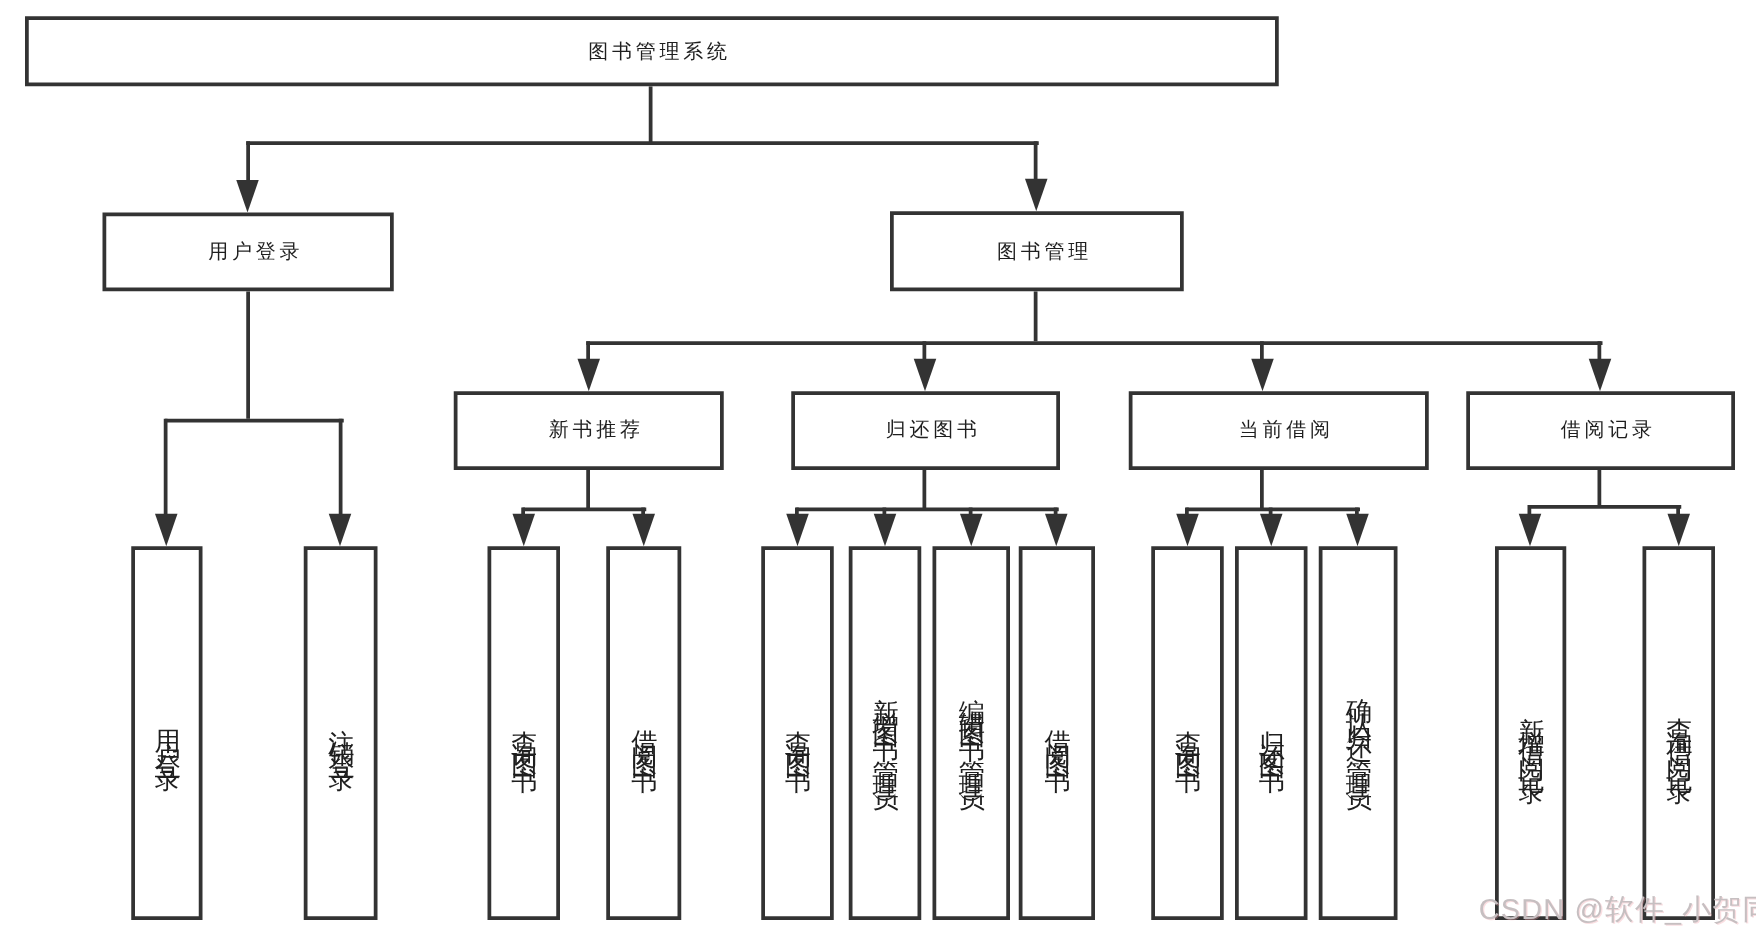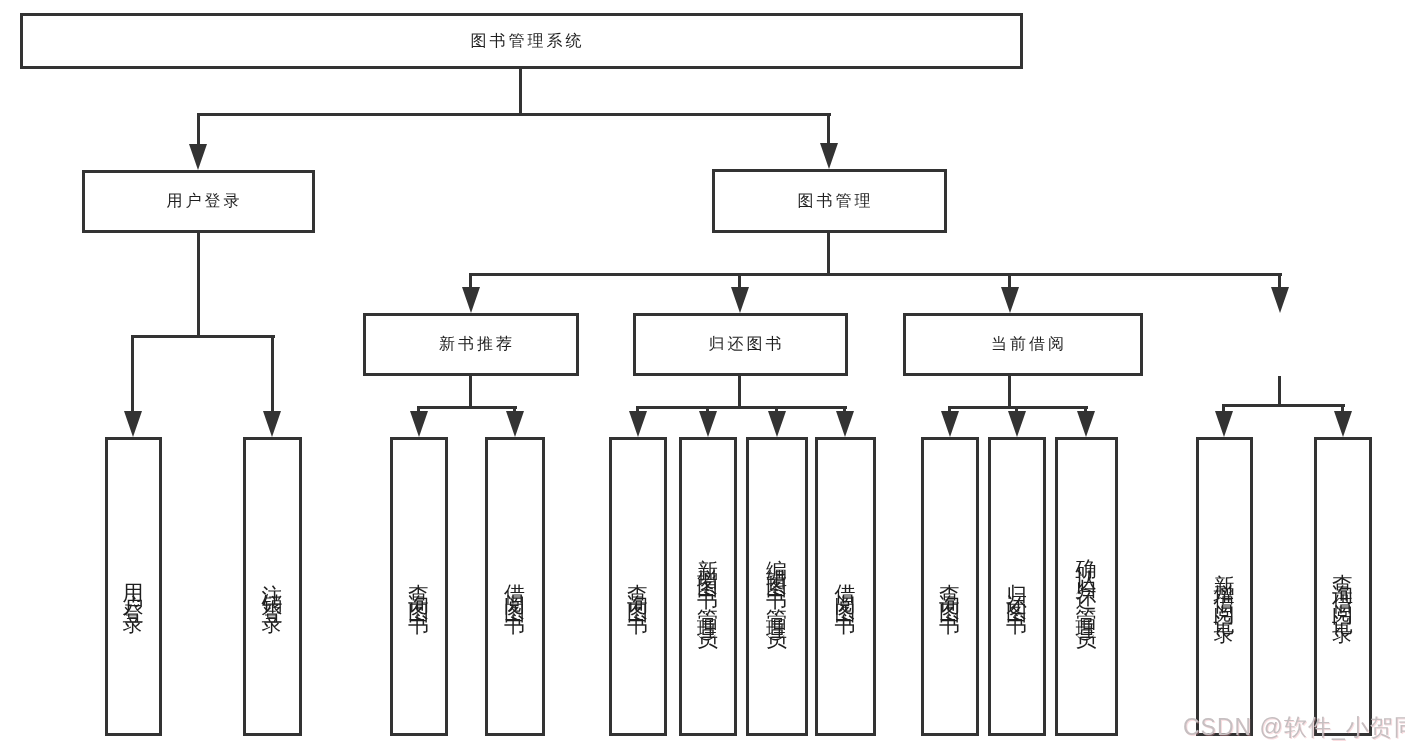--- a/index.html
+++ b/index.html
@@ -125,20 +125,23 @@
 
   <div class="box hbox" style="left:363px;top:313px;width:216px;height:63px">
     <span>新书推荐</span>
   </div>
   <div class="box hbox" style="left:633px;top:313px;width:215px;height:63px">
     <span>归还图书</span>
   </div>
   <div class="box hbox" style="left:903px;top:313px;width:240px;height:63px">
     <span>当前借阅</span>
   </div>
+  <div class="box hbox" style="left:1173px;top:313px;width:215px;height:63px">
+    <span>借阅记录</span>
+  </div>
 
   <div class="box vbox" style="left:105px;width:57px">
     <span class="vtext">用户登录</span>
   </div>
   <div class="box vbox" style="left:243px;width:59px">
     <span class="vtext">注销登录</span>
   </div>
 
   <div class="box vbox" style="left:390px;width:58px">
     <span class="vtext">查询图书</span>

